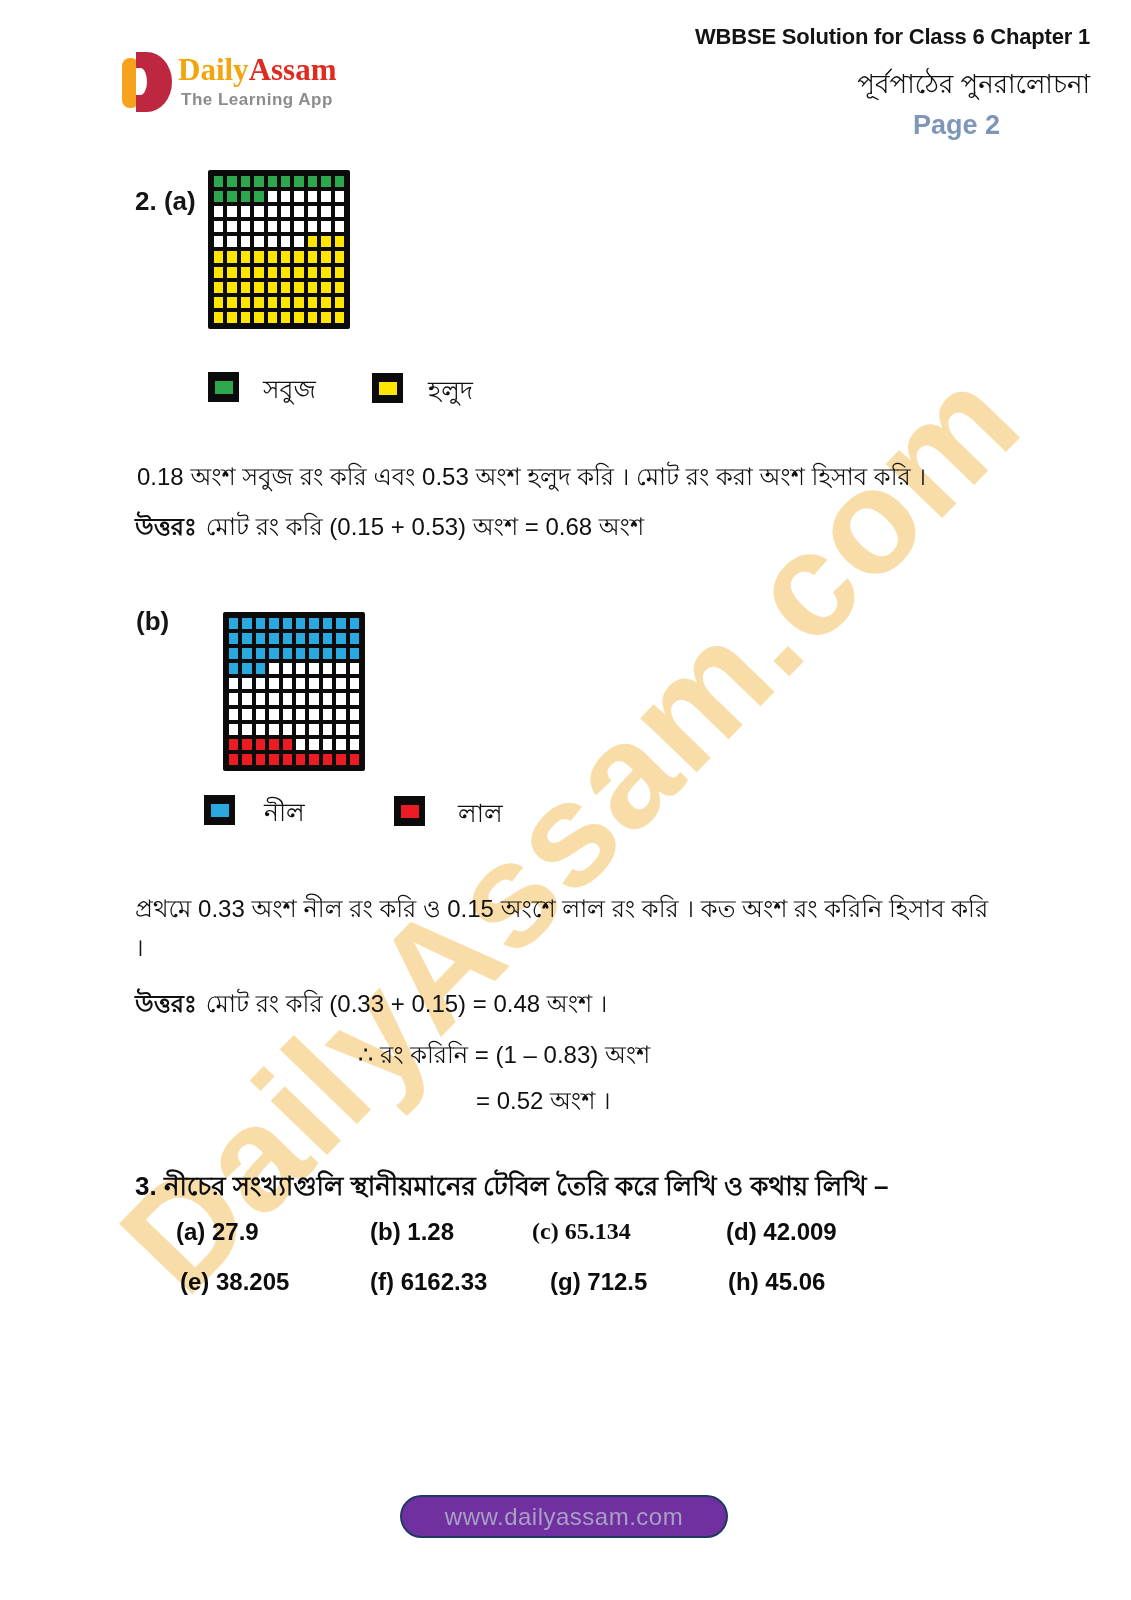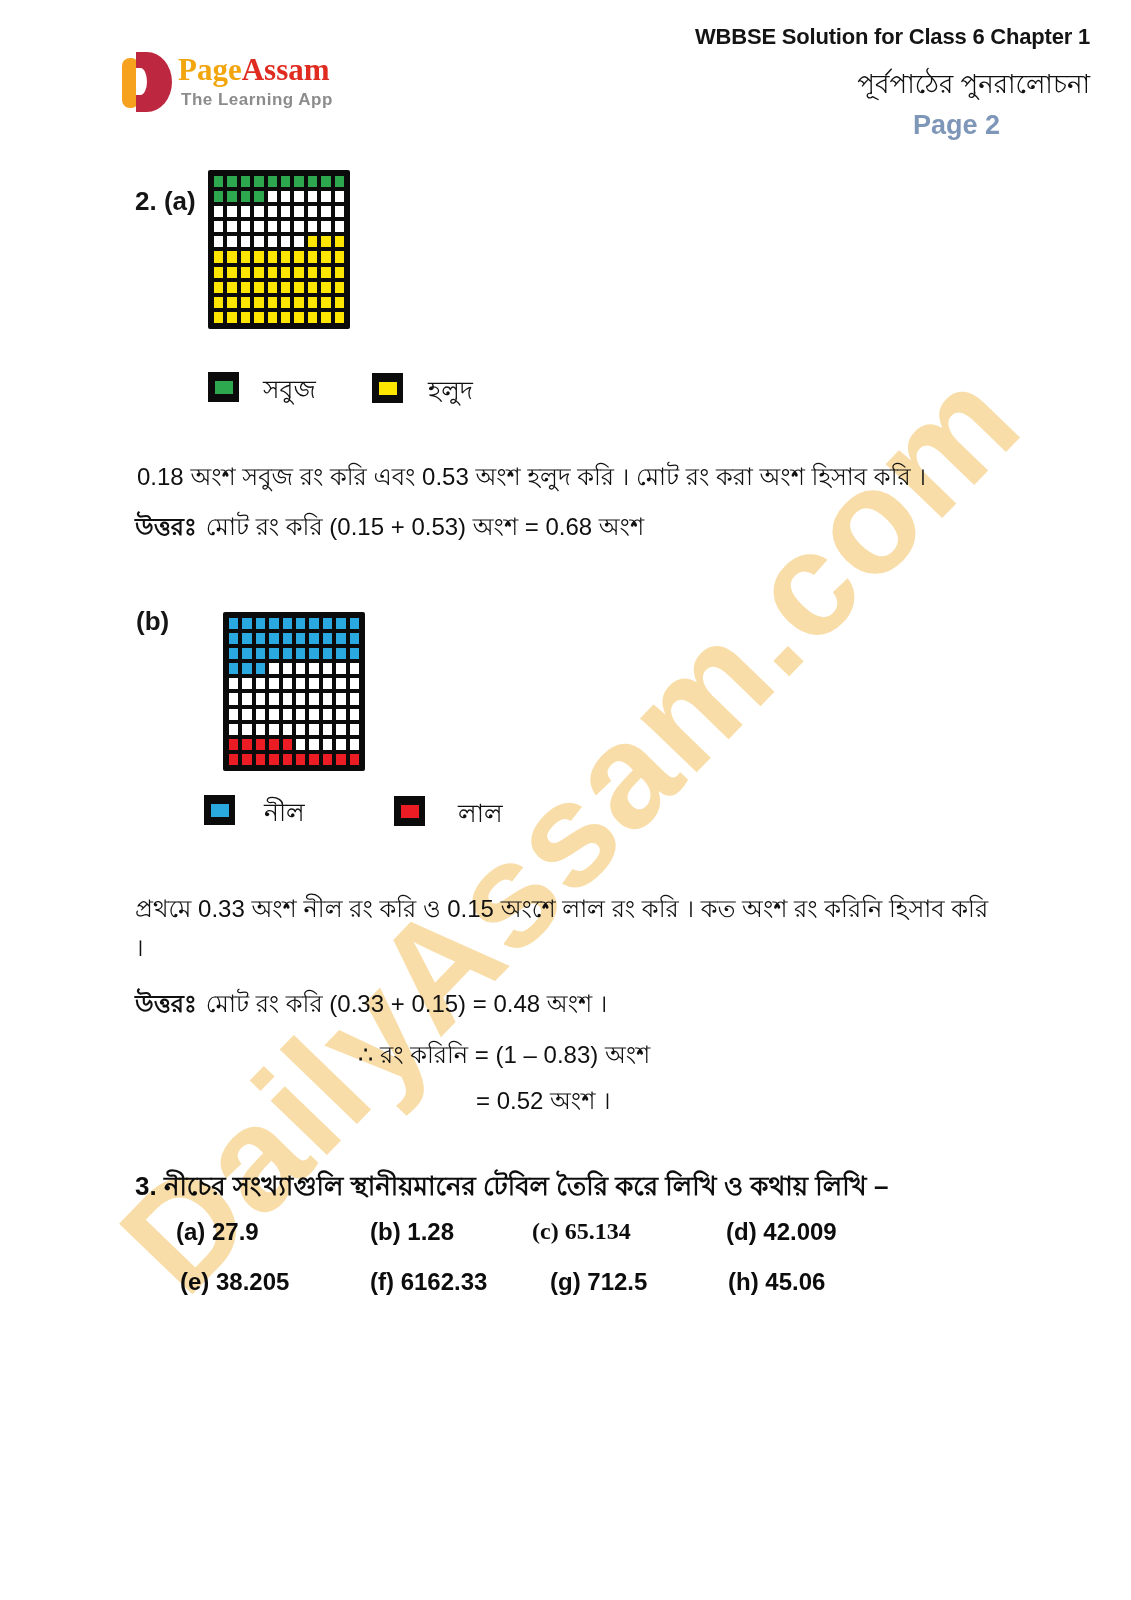--- a/index.html
+++ b/index.html
@@ -67,21 +67,21 @@
   <div class="layer">
 
     <div class="abs hdr-title">WBBSE Solution for Class 6 Chapter 1</div>
 
     <div class="abs logo">
       <div class="logo-mark">
         <div class="logo-bar"></div>
         <div class="logo-d"></div>
         <div class="logo-d-cut"></div>
       </div>
-      <div class="logo-text"><span class="logo-daily">Page</span><span class="logo-assam">Assam</span></div>
+      <div class="logo-text"><span class="logo-daily">Daily</span><span class="logo-assam">Assam</span></div>
       <div class="logo-tag">The Learning App</div>
     </div>
 
     <div class="abs hdr-bn">পূর্বপাঠের  পুনরালোচনা</div>
     <div class="abs page-label">Page 2</div>
 
     <div class="abs q-label" style="left:135px; top:186px;">2. (a)</div>
 
     <div class="abs cellgrid" style="left:208px; top:170px;">
         <div class="cell" style="background: rgb(46, 168, 79);"></div>
@@ -331,15 +331,18 @@
       <span class="num-item" style="left:356px;font-family:Liberation Serif, serif;">(c) 65.134</span>
       <span class="num-item" style="left:550px;">(d) 42.009</span>
     </div>
     <div class="abs" style="left:138px; top:1268px; width:900px; height:36px;">
       <span class="num-item" style="left:4px;">(e) 38.205</span>
       <span class="num-item" style="left:194px;">(f) 6162.33</span>
       <span class="num-item" style="left:374px;">(g) 712.5</span>
       <span class="num-item" style="left:552px;">(h) 45.06</span>
     </div>
 
+    <div class="abs footer-pill">
+      <span>www.dailyassam.com</span>
+    </div>
 
   </div>
 </div>
 
 </body></html>

